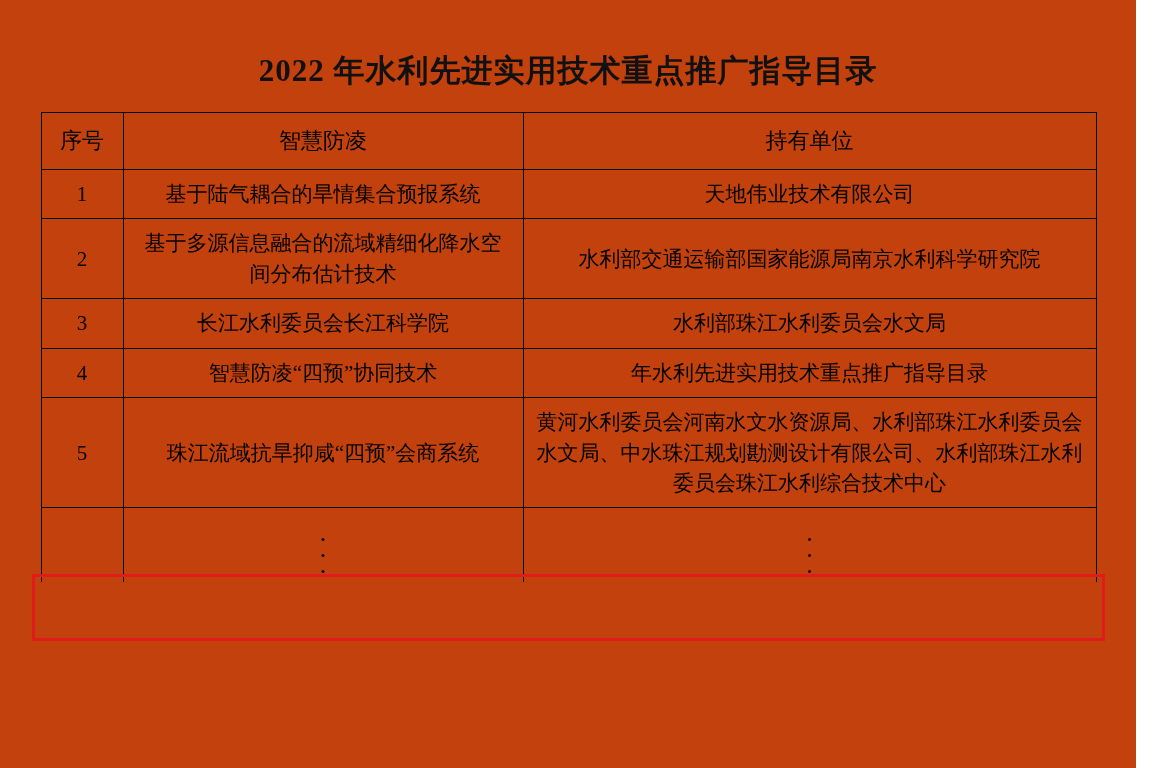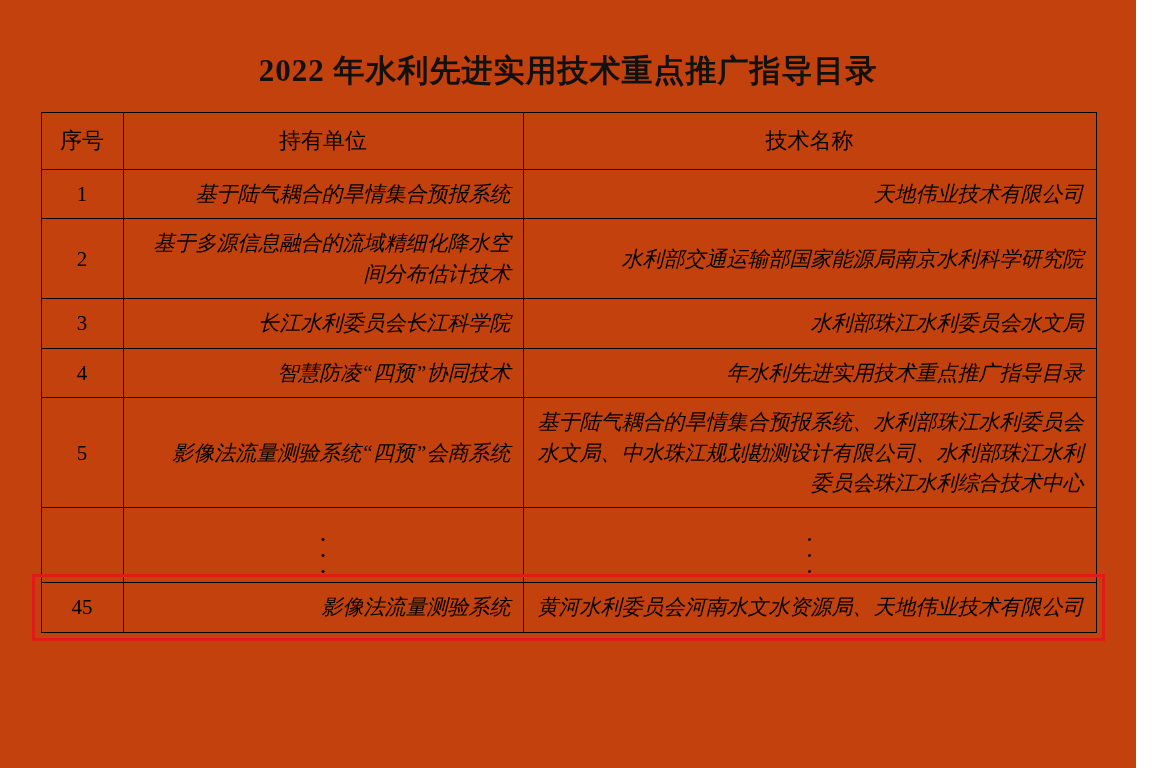--- a/index.html
+++ b/index.html
@@ -56,22 +56,21 @@
   }
   col.col-no { width: 82px; }
   col.col-tech { width: 400px; }
   col.col-org { width: 573px; }
 
   td.cell-no {
     text-align: center;
     font-size: 21px;
   }
   td.cell-tech, td.cell-org {
-    text-align: right;
-    font-style: italic;
+    text-align: center;
   }
   
   tr.dots-row td {
     border-left: 1px solid #000;
     border-right: 1px solid #000;
     border-top: none;
     border-bottom: none;
     height: 74px;
     padding: 0;
   }
@@ -113,22 +112,22 @@
   <div class="table-wrap">
     <table class="main-table">
       <colgroup>
         <col class="col-no">
         <col class="col-tech">
         <col class="col-org">
       </colgroup>
       <thead>
         <tr>
           <th>序号</th>
+          <th>智慧防凌</th>
           <th>持有单位</th>
-          <th>技术名称</th>
         </tr>
       </thead>
       <tbody>
         <tr>
           <td class="cell-no">1</td>
           <td class="cell-tech">基于陆气耦合的旱情集合预报系统</td>
           <td class="cell-org">天地伟业技术有限公司</td>
         </tr>
         <tr>
           <td class="cell-no">2</td>
@@ -140,43 +139,38 @@
           <td class="cell-tech">长江水利委员会长江科学院</td>
           <td class="cell-org">水利部珠江水利委员会水文局</td>
         </tr>
         <tr>
           <td class="cell-no">4</td>
           <td class="cell-tech">智慧防凌“四预”协同技术</td>
           <td class="cell-org">年水利先进实用技术重点推广指导目录</td>
         </tr>
         <tr>
           <td class="cell-no">5</td>
-          <td class="cell-tech">影像法流量测验系统“四预”会商系统</td>
-          <td class="cell-org">基于陆气耦合的旱情集合预报系统、水利部珠江水利委员会水文局、中水珠江规划勘测设计有限公司、水利部珠江水利委员会珠江水利综合技术中心</td>
+          <td class="cell-tech">珠江流域抗旱抑咸“四预”会商系统</td>
+          <td class="cell-org">黄河水利委员会河南水文水资源局、水利部珠江水利委员会水文局、中水珠江规划勘测设计有限公司、水利部珠江水利委员会珠江水利综合技术中心</td>
         </tr>
         <tr class="dots-row">
           <td class="dots-no"></td>
           <td>
             <span class="vdots">
               <span>.</span>
                 <span>.</span>
                 <span>.</span>
             </span>
           </td>
           <td>
             <span class="vdots">
               <span>.</span>
                 <span>.</span>
                 <span>.</span>
             </span>
           </td>
         </tr>
-        <tr class="last-row">
-          <td class="cell-no">45</td>
-          <td class="cell-tech">影像法流量测验系统</td>
-          <td class="cell-org">黄河水利委员会河南水文水资源局、天地伟业技术有限公司</td>
-        </tr>
       </tbody>
     </table>
     <div class="highlight-box" id="hl" style="left: -8.5px; top: 461.891px; width: 1073px; height: 67.4375px; border-color: rgb(224, 27, 27);"></div>
   </div>
 
 </div>
 
 </body></html>

